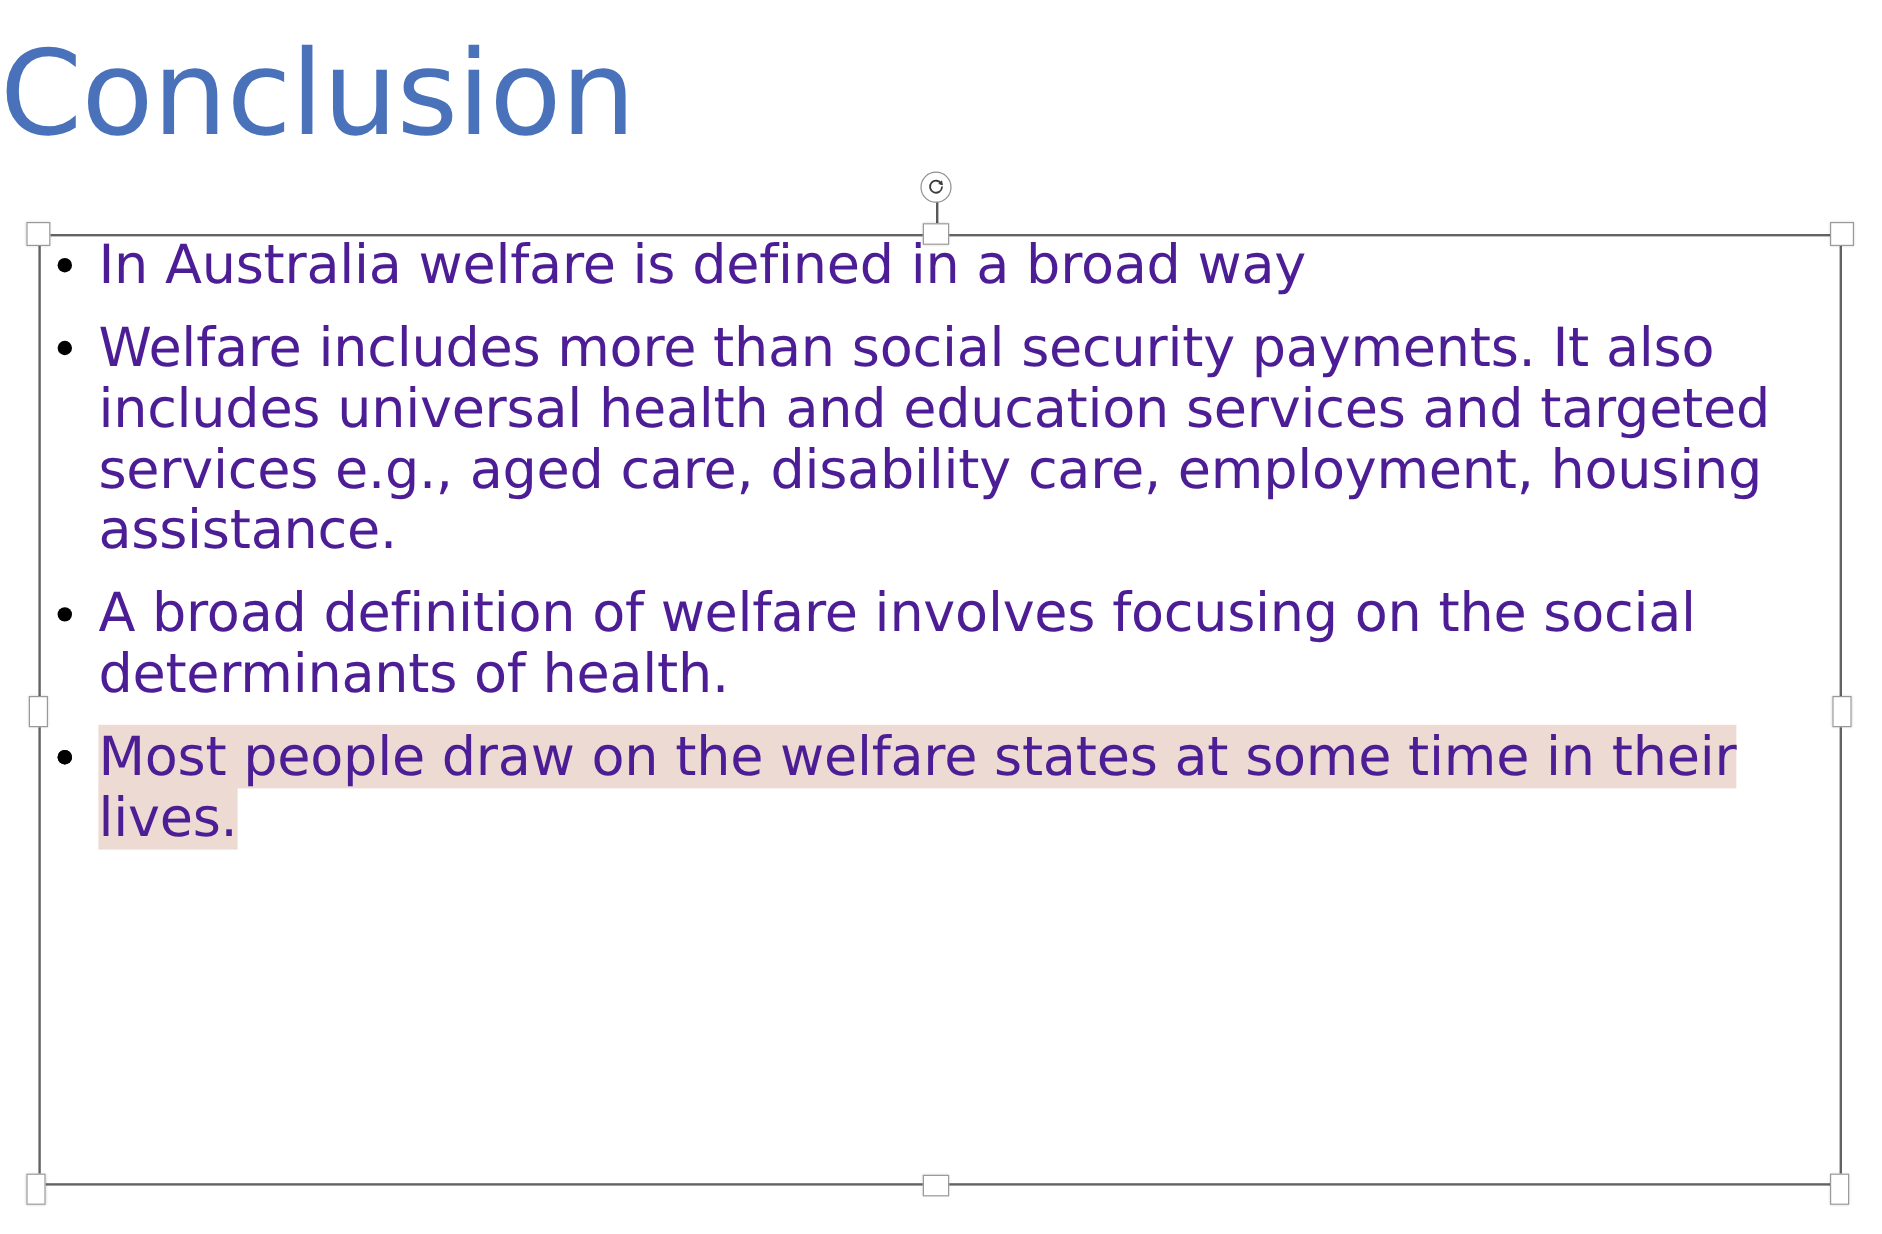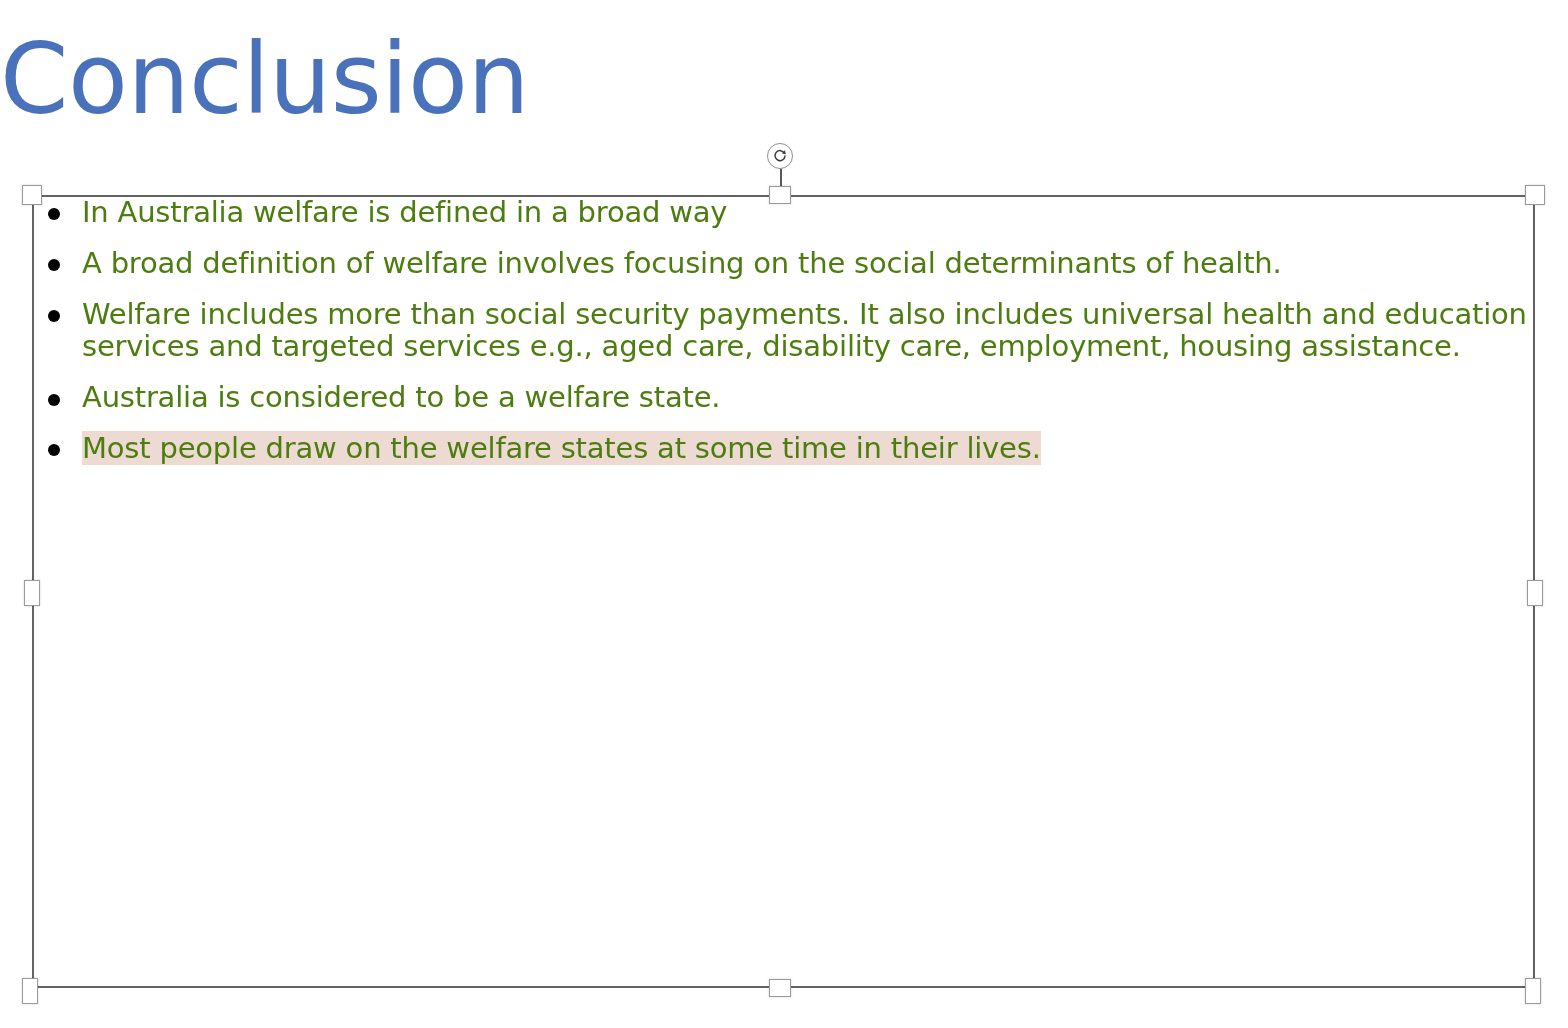--- a/index.html
+++ b/index.html
@@ -100,23 +100,23 @@
     width: 1495px;
     padding: 0;
     margin: 0;
     list-style: none;
   }
   .bullet-item {
     position: relative;
     padding-left: 46px;
     margin: 0 0 6px 0;
     font-family: "DejaVu Sans", sans-serif;
-    font-size: 29px;
+    font-size: 45px;
     line-height: 1.13;
-    color: #4d7c0f;
+    color: #4c1d95;
     font-weight: 400;
     letter-spacing: -0.2px;
   }
   .bullet-item .dot {
     position: absolute;
     left: 12px;
     top: 0.43em;
     width: 12px;
     height: 12px;
     border-radius: 50%;
@@ -158,29 +158,28 @@
   <div class="handle hmid   h-bc"></div>
   <div class="handle vmid   h-br"></div>
 
   <ul id="bullet-list">
     <li class="bullet-item spaced">
       <span class="dot"></span>
       <span class="txt">In Australia welfare is defined in a broad way</span>
     </li>
     <li class="bullet-item spaced">
       <span class="dot"></span>
+      <span class="txt">Welfare includes more than social security payments.  It also includes universal health and education services and targeted services e.g., aged care, disability care, employment, housing assistance.</span>
+    </li>
+    <li class="bullet-item spaced">
+      <span class="dot"></span>
       <span class="txt">A broad definition of welfare involves focusing on the social determinants of health.</span>
     </li>
     <li class="bullet-item spaced">
       <span class="dot"></span>
-      <span class="txt">Welfare includes more than social security payments.  It also includes universal health and education services and targeted services e.g., aged care, disability care, employment, housing assistance.</span>
-    </li>
-    <li class="bullet-item spaced">
-      <span class="dot"></span>
-      <span class="txt">Australia is considered to be a welfare state.</span>
     </li>
     <li class="bullet-item highlighted">
       <span class="dot"></span>
       <span class="txt">Most people draw on the welfare states at some time in their lives.</span>
     </li>
   </ul>
 
 </div>
 
 </body></html>

